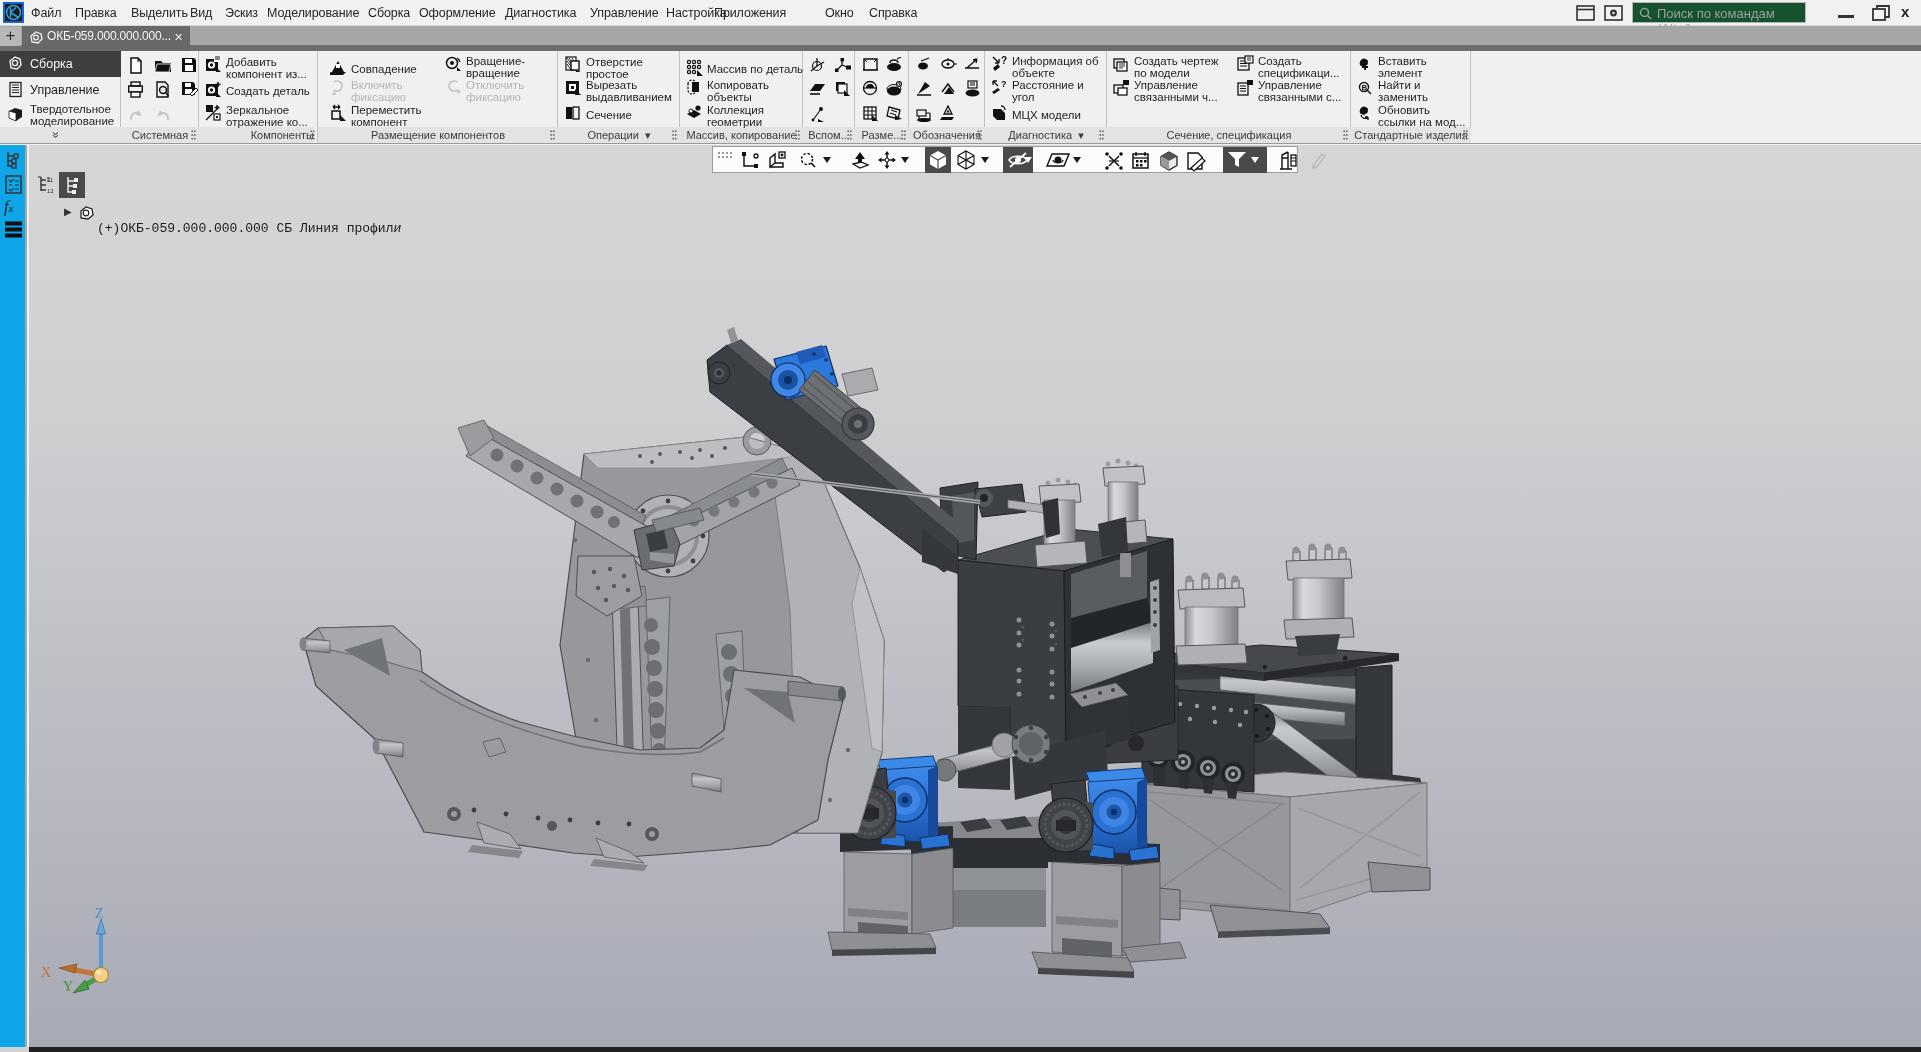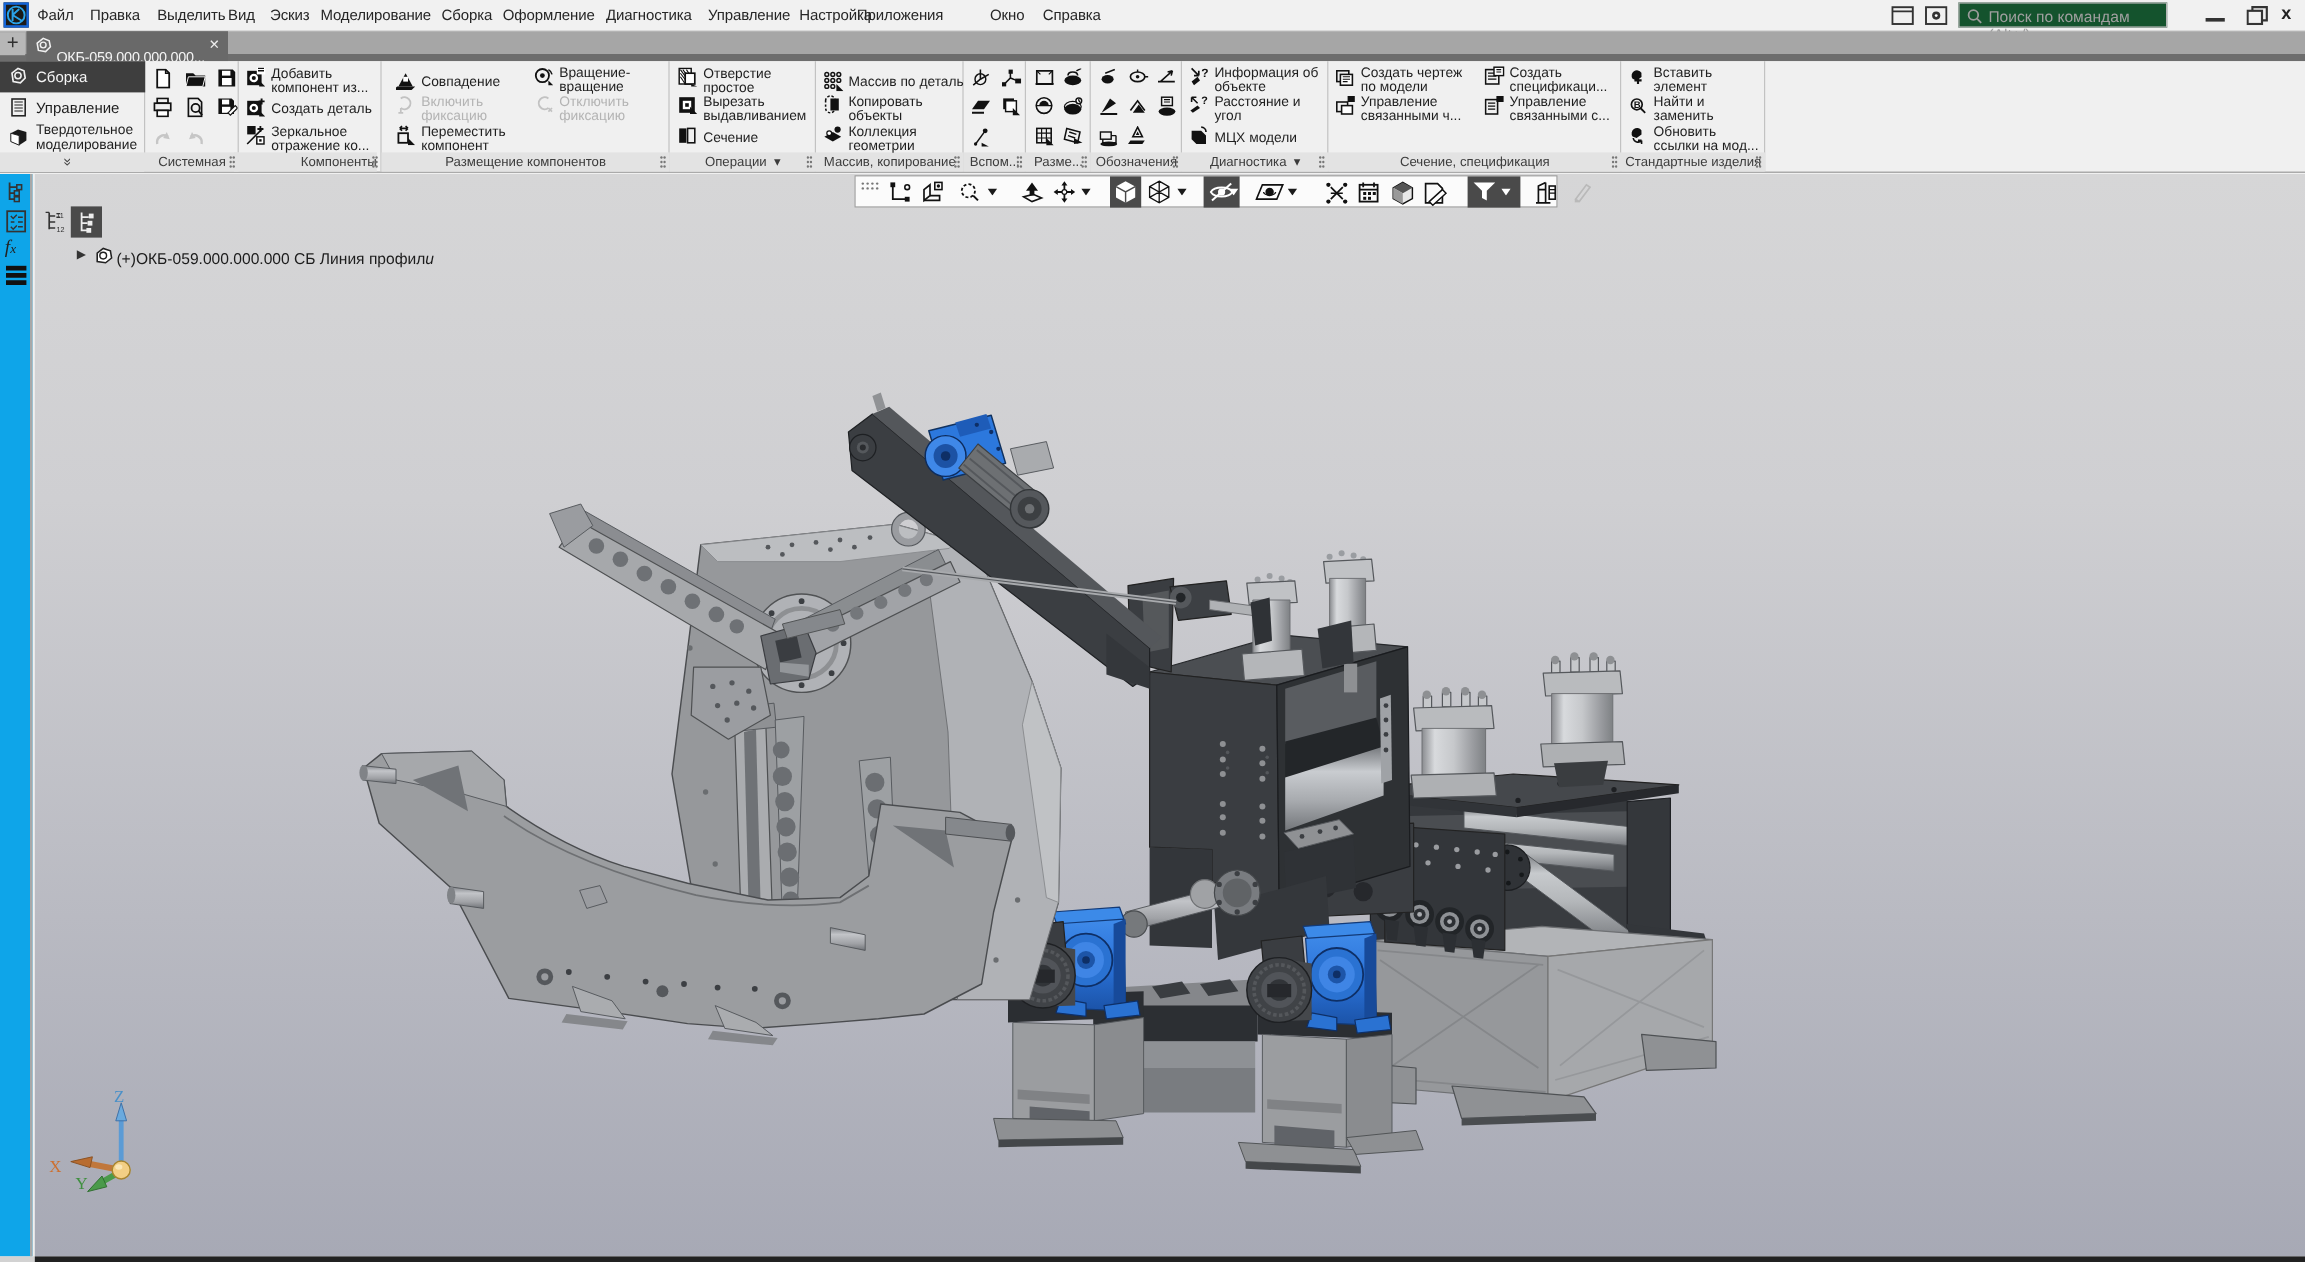--- a/index.html
+++ b/index.html
@@ -7,21 +7,21 @@
 #app { position:relative; width:1921px; height:1052px; background:#f0f0f0; }
 
 #menubar { position:absolute; left:0; top:0; width:1921px; height:26px; background:#f1f1f1; border-bottom:1px solid #d9d9d9; }
 #logo { position:absolute; left:3px; top:2px; width:21px; height:21px; background:#1b1b18; border:2px solid #1565d8; }
 .mi { position:absolute; top:6px; font-size:12.5px; letter-spacing:-0.1px; color:#262626; }
 
 #tabbar { position:absolute; left:0; top:26px; width:1921px; height:25px; background:#a6a6a6; }
 #tabbar .bot { position:absolute; left:0; top:19px; width:1921px; height:6px; background:#6d6d6d; }
 #plusbtn { position:absolute; left:0; top:1px; width:21px; height:19px; background:#b7b7b7; color:#303030; font-size:17px; line-height:18px; text-align:center; }
 #tab { position:absolute; left:22px; top:0; width:168px; height:25px; background:#696969; color:#f4f4f4; font-size:12px; }
-#tab .t { position:absolute; left:25px; top:15px; letter-spacing:-0.2px; }
+#tab .t { position:absolute; left:25px; top:3px; letter-spacing:-0.2px; }
 #tab .x { position:absolute; left:152px; top:5px; font-size:11px; color:#eee; }
 
 #ribbon { position:absolute; left:0; top:51px; width:1921px; height:93px; background:#f0f0f0; border-bottom:1px solid #999; }
 #ribbon .grp { position:absolute; top:0; height:92px; border-right:1px solid #c2c2c2; }
 #ribbon .glabel { position:absolute; top:76px; height:16px; background:#e3e3e3; font-size:11px; color:#3c3c3c; text-align:center; line-height:16px; }
 .ritem { position:absolute; font-size:11.5px; color:#1f1f1f; line-height:11.5px; }
 .ritem .lbl { position:absolute; left:21px; top:1px; white-space:nowrap; }
 .gray { color:#b4b4b4 !important; }
 .ricon { position:absolute; left:0; top:0; width:17px; height:17px; }
 
@@ -1203,21 +1203,21 @@
           <rect x="15" y="6" width="4" height="4" fill="#eee"></rect>
           <rect x="14" y="12" width="4" height="4" fill="#eee"></rect>
           <rect x="13" y="18" width="4" height="4" fill="#eee"></rect>
         </svg></div>
     <div style="position:absolute;left:35px;top:60px;width:500px;height:16px;font-size:13px;color:#1c1c1c;">
       <span style="position:absolute;left:0;top:1px;font-size:10px;color:#333;">▶</span>
       <svg style="position:absolute;left:14px;top:0px" width="17" height="16" viewBox="0 0 17 16">
           <path d="M3 6 L8 2 L14 4 L15 10 L10 14 L3 13 Z" fill="#fff" stroke="#222" stroke-width="1.3"></path>
           <circle cx="8" cy="8" r="2.8" fill="none" stroke="#222" stroke-width="1.2"></circle>
         </svg>
-      <span style="position:absolute;left:33px;top:3px;">(+)ОКБ-059.000.000.000 СБ Линия профил<span style="font-style:italic">и</span></span>
+      <span style="position:absolute;left:33px;top:16px;font-family:Liberation Mono, monospace;">(+)ОКБ-059.000.000.000 СБ Линия профил<span style="font-style:italic">и</span></span>
     </div>
     <svg style="position:absolute;left:0px;top:722px" width="110" height="135" viewBox="0 0 110 135">
       <text x="66" y="51" font-size="14" fill="#4a90c8" font-family="Liberation Serif, serif">Z</text>
       <path d="M72 106 L72 64" stroke="#5b9bd5" stroke-width="4"></path>
       <polygon points="72,52 67.5,67 76.5,67" fill="#6aaade" stroke="#3d6fa5" stroke-width="0.8"></polygon>
       <text x="12" y="110" font-size="14" fill="#cd7030" font-family="Liberation Serif, serif">X</text>
       <path d="M72 108 L46 103" stroke="#c0773c" stroke-width="5"></path>
       <polygon points="30,101 48,97 46,106" fill="#b86c30" stroke="#8a5020" stroke-width="0.8"></polygon>
       <text x="34" y="124" font-size="14" fill="#3f8f3f" font-family="Liberation Serif, serif">Y</text>
       <path d="M72 109 L56 118" stroke="#4a9a4a" stroke-width="5"></path>

